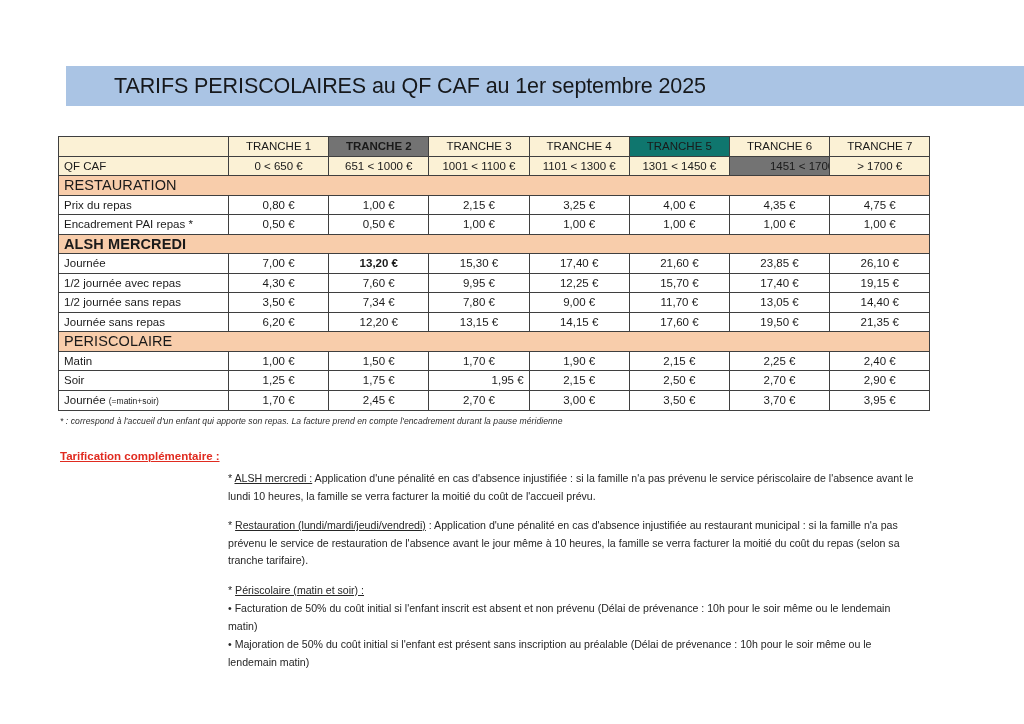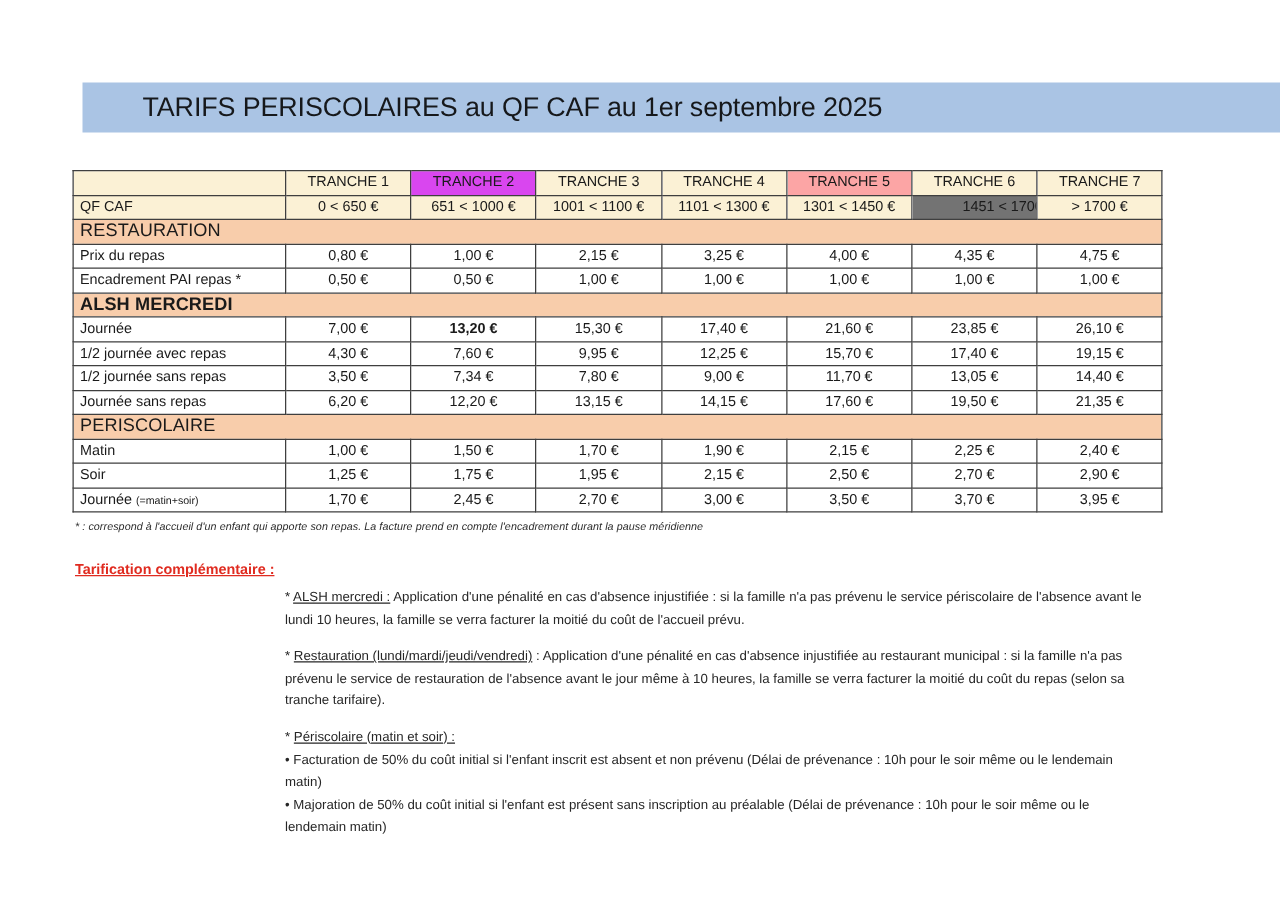--- a/index.html
+++ b/index.html
@@ -156,24 +156,24 @@
       <col class="c-tr">
       <col class="c-tr">
     <col class="c-tr">
       <col class="c-tr">
       <col class="c-tr">
   </colgroup>
   <tbody id="table-body">
       <tr class="head-row">
         <td class="corner-cell label-cell" style="background: rgb(251, 241, 213); border-color: rgb(63, 63, 63);"></td>
         <td style="background: rgb(251, 241, 213); border-color: rgb(63, 63, 63);">TRANCHE 1</td>
-        <td style="background: #d946ef; border-color: rgb(63, 63, 63);">TRANCHE 2</td>
+        <td style="background: #737373; border-color: rgb(63, 63, 63); font-weight: bold;">TRANCHE 2</td>
         <td style="background: rgb(251, 241, 213); border-color: rgb(63, 63, 63);">TRANCHE 3</td>
         <td style="background: rgb(251, 241, 213); border-color: rgb(63, 63, 63);">TRANCHE 4</td>
-        <td style="background: #fca5a5; border-color: rgb(63, 63, 63);">TRANCHE 5</td>
+        <td style="background: #0f766e; border-color: rgb(63, 63, 63);">TRANCHE 5</td>
         <td style="background: rgb(251, 241, 213); border-color: rgb(63, 63, 63);">TRANCHE 6</td>
         <td style="background: rgb(251, 241, 213); border-color: rgb(63, 63, 63); text-align: center;">TRANCHE 7</td>
       </tr>
       <tr class="head-row">
         <td class="label-cell" style="background: rgb(251, 241, 213); border-color: rgb(63, 63, 63);">QF CAF</td>
         <td style="background: rgb(251, 241, 213); border-color: rgb(63, 63, 63);">0 &lt; 650 €</td>
         <td style="background: rgb(251, 241, 213); border-color: rgb(63, 63, 63);">651 &lt; 1000 €</td>
         <td style="background: rgb(251, 241, 213); border-color: rgb(63, 63, 63);">1001 &lt; 1100 €</td>
         <td style="background: rgb(251, 241, 213); border-color: rgb(63, 63, 63);">1101 &lt; 1300 €</td>
         <td style="background: rgb(251, 241, 213); border-color: rgb(63, 63, 63);">1301 &lt; 1450 €</td>
@@ -256,21 +256,21 @@
         <td style="border-color: rgb(63, 63, 63);">1,70 €</td>
         <td style="border-color: rgb(63, 63, 63);">1,90 €</td>
         <td style="border-color: rgb(63, 63, 63);">2,15 €</td>
         <td style="border-color: rgb(63, 63, 63);">2,25 €</td>
         <td style="border-color: rgb(63, 63, 63);">2,40 €</td>
       </tr>
       <tr class="data-row">
         <td class="label-cell" style="border-color: rgb(63, 63, 63);"><span>Soir</span></td>
         <td style="border-color: rgb(63, 63, 63);">1,25 €</td>
         <td style="border-color: rgb(63, 63, 63);">1,75 €</td>
-        <td style="border-color: rgb(63, 63, 63);">1,95 €</td>
+        <td style="border-color: rgb(63, 63, 63); text-align: right;">1,95 €</td>
         <td style="border-color: rgb(63, 63, 63);">2,15 €</td>
         <td style="border-color: rgb(63, 63, 63);">2,50 €</td>
         <td style="border-color: rgb(63, 63, 63);">2,70 €</td>
         <td style="border-color: rgb(63, 63, 63);">2,90 €</td>
       </tr>
       <tr class="data-row">
         <td class="label-cell" style="border-color: rgb(63, 63, 63);"><span>Journée </span><span class="sub-note">(=matin+soir)</span></td>
         <td style="border-color: rgb(63, 63, 63);">1,70 €</td>
         <td style="border-color: rgb(63, 63, 63);">2,45 €</td>
         <td style="border-color: rgb(63, 63, 63);">2,70 €</td>

